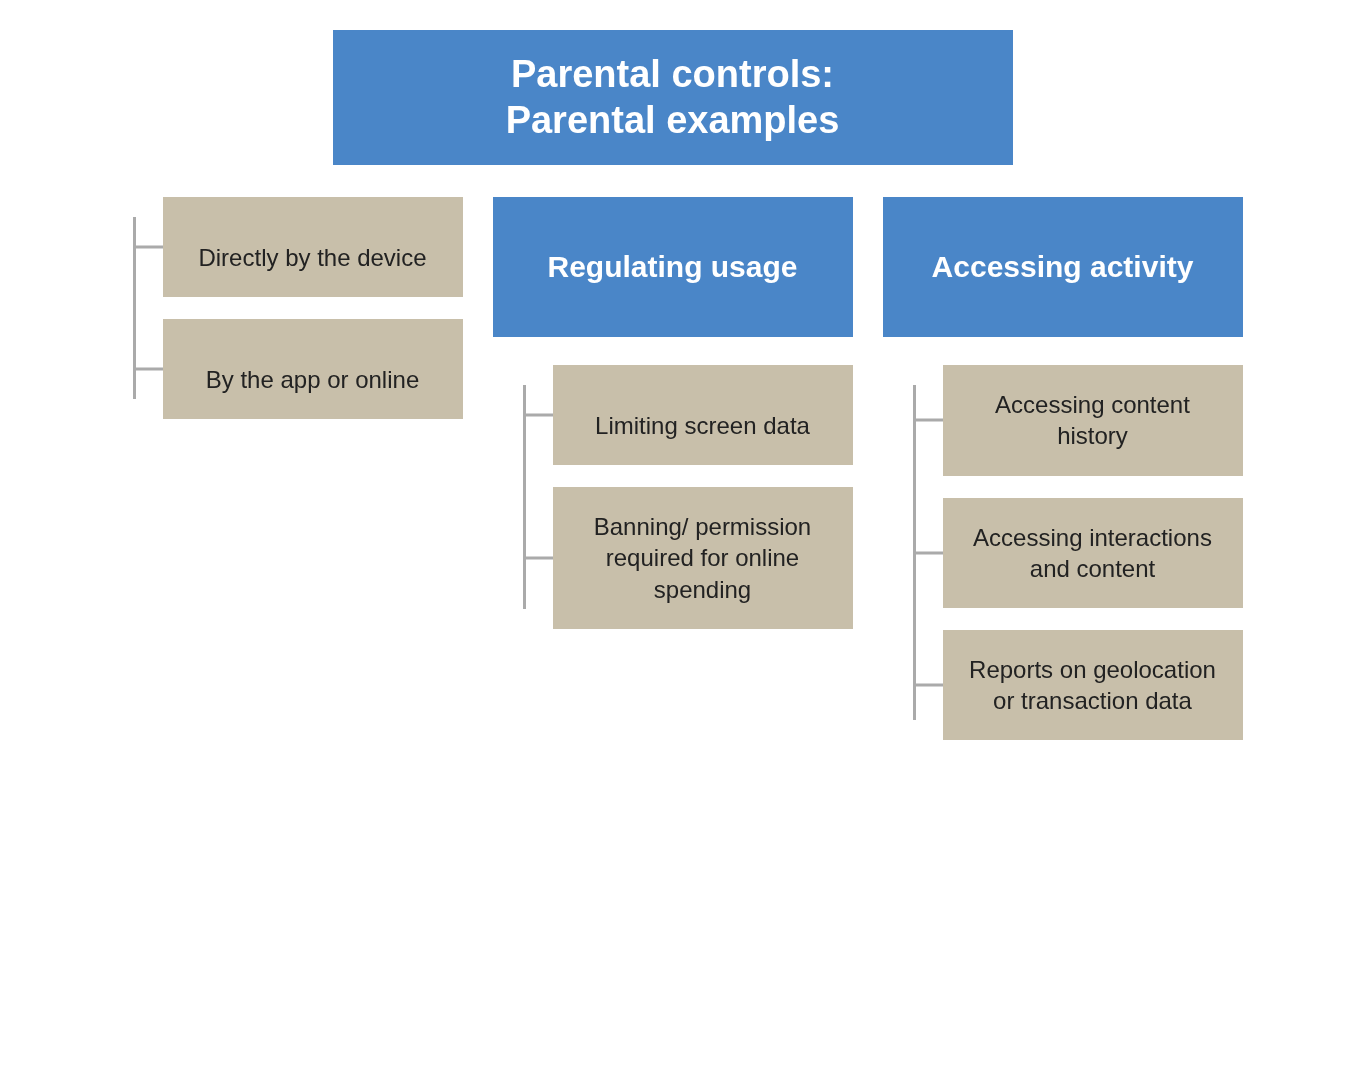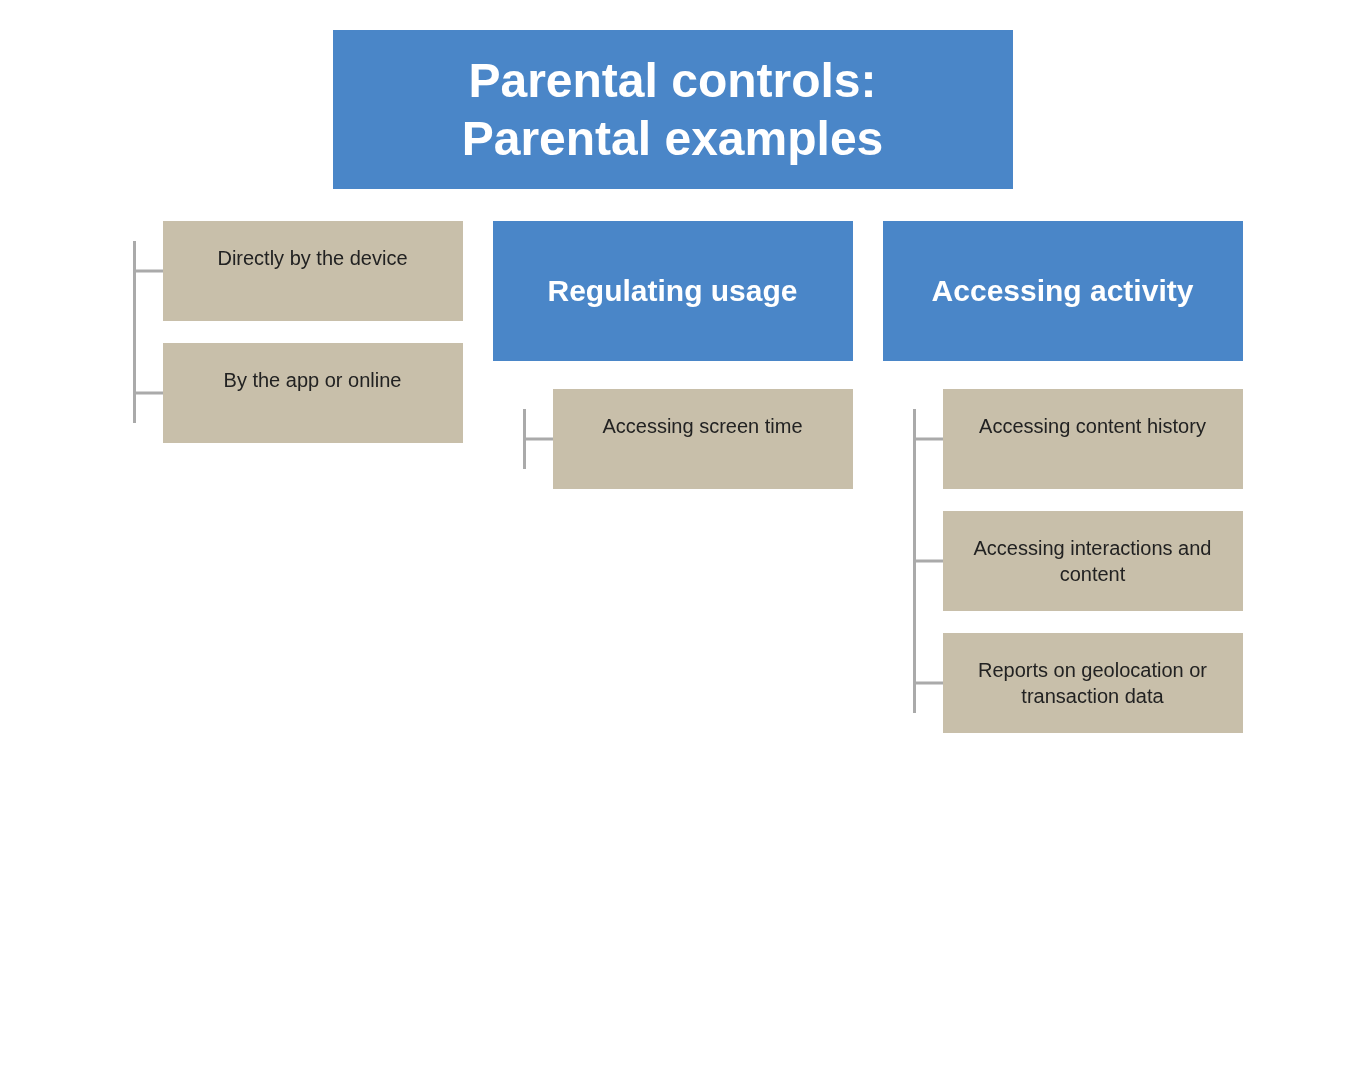--- a/index.html
+++ b/index.html
@@ -12,21 +12,21 @@
       flex-direction: column;
       align-items: center;
       justify-content: flex-start;
       padding: 30px 40px;
       font-family: Arial, sans-serif;
     }
 
     .title-box {
       background: #4a86c8;
       color: #ffffff;
-      font-size: 48px;
+      font-size: 38px;
       font-weight: 900;
       text-align: center;
       padding: 22px 60px;
       width: 680px;
       line-height: 1.2;
       margin-bottom: 32px;
     }
 
     .columns-wrapper {
       display: flex;
@@ -117,29 +117,29 @@
       left: 30px;
       top: 20px;
       bottom: 20px;
       width: 3px;
       background: #aaa;
     }
 
     .item-card {
       background: #c8bfaa;
       color: #222;
-      font-size: 20px;
+      font-size: 24px;
       font-weight: 400;
       text-align: center;
       padding: 24px 16px;
       width: calc(100% - 30px);
       line-height: 1.3;
       min-height: 100px;
       display: flex;
-      align-items: flex-start;
+      align-items: flex-end;
       justify-content: center;
       position: relative;
     }
 
     .columns-wrapper .column:not(:last-child) {
       margin-right: 30px;
     }
   </style>
 </head>
 <body>
@@ -161,21 +161,24 @@
       </div>
     </div>
   </div>
 
   <div class="column">
     <div class="col-header">
       <span>Regulating usage</span>
     </div>
     <div class="col-items has-left-line">
       <div class="item-card">
-        <span>Accessing screen time</span>
+        <span>Limiting screen data</span>
+      </div>
+      <div class="item-card">
+        <span>Banning/ permission required for online spending</span>
       </div>
     </div>
   </div>
 
   <div class="column">
     <div class="col-header">
       <span>Accessing activity</span>
     </div>
     <div class="col-items has-left-line">
       <div class="item-card">

